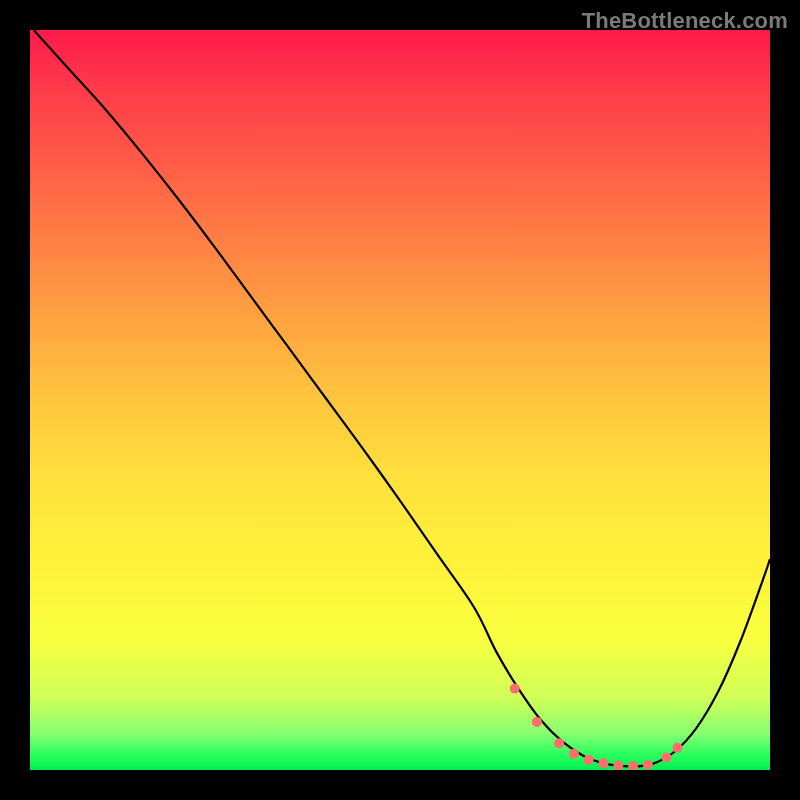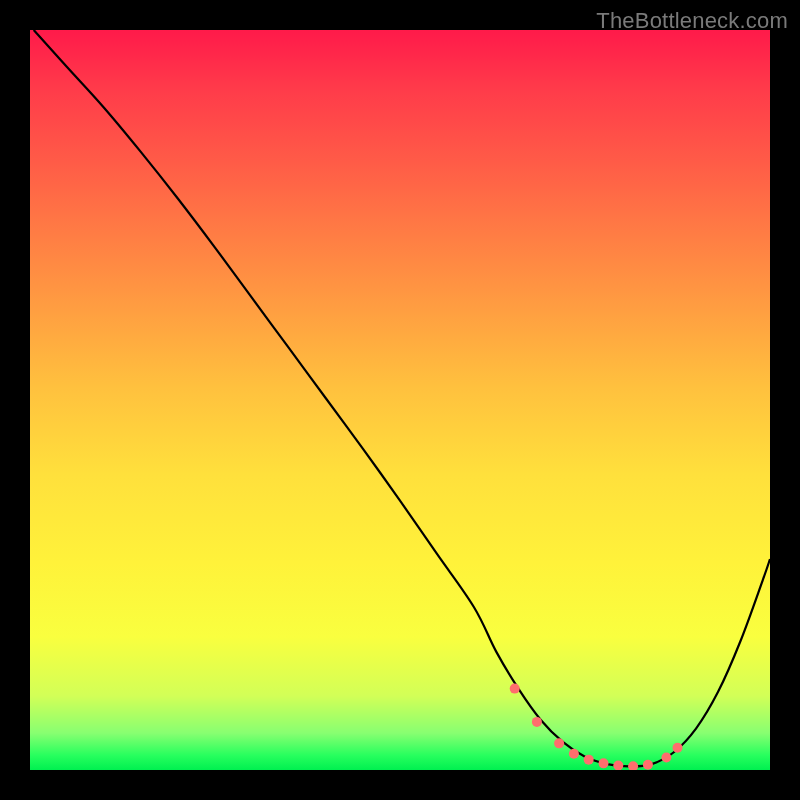--- a/index.html
+++ b/index.html
@@ -61,21 +61,21 @@
   .marker {
     fill: #ff6d6d;
     stroke: none;
   }
   .watermark {
     position: absolute;
     top: 8px;
     right: 12px;
     font-family: Arial, Helvetica, sans-serif;
     font-size: 22px;
-    font-weight: 400;
+    font-weight: 700;
     color: #7a7a7a;
     letter-spacing: 0.2px;
   }
 </style>
 </head>
 <body>
 
 <div class="chart-container">
 
   <div class="plot-area">

